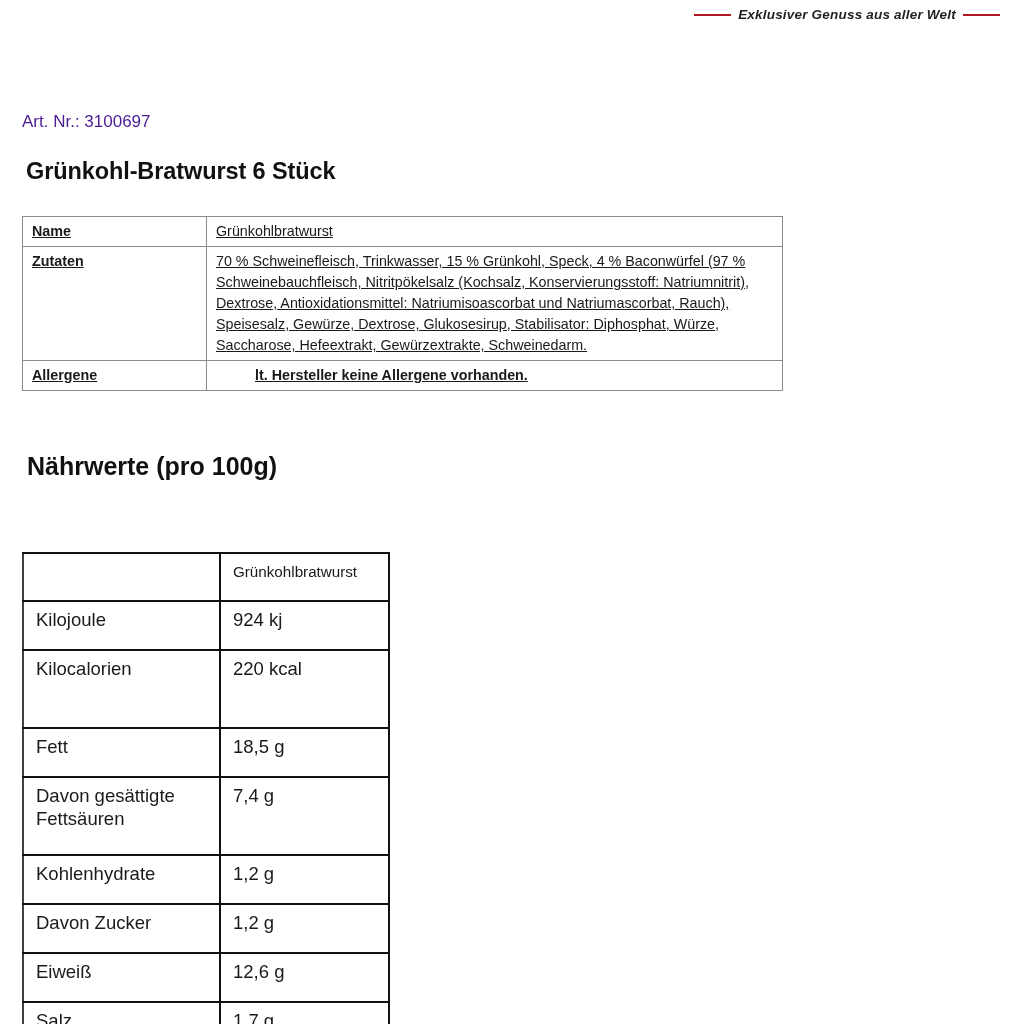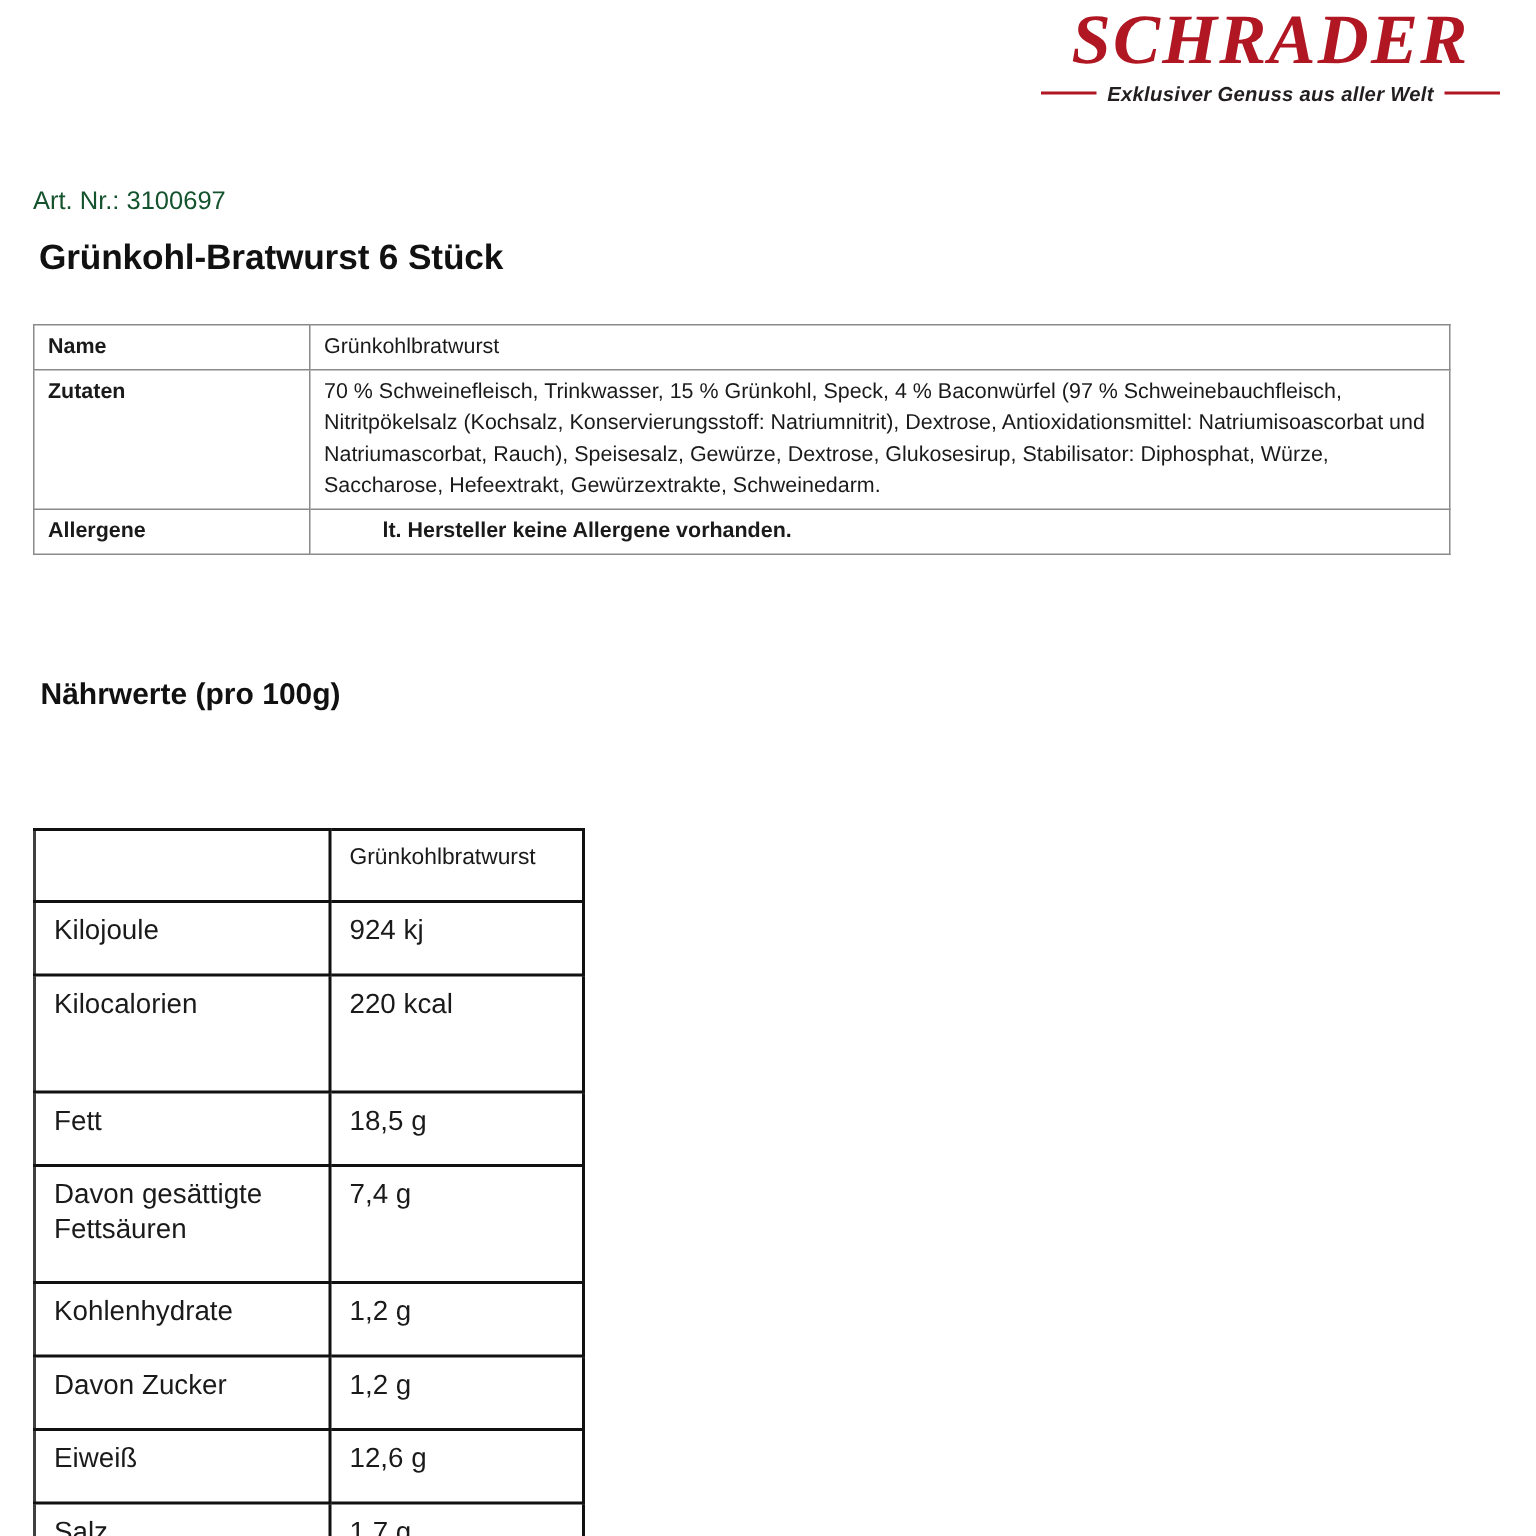--- a/index.html
+++ b/index.html
@@ -57,42 +57,42 @@
     white-space: nowrap;
     letter-spacing: 0.2px;
   }
 
   
   .artnr {
     position: absolute;
     left: 22px;
     top: 112px;
     font-size: 17px;
-    color: #14532d;
-    margin-top: 12px;
+    color: #4c1d95;
   }
   .product-title {
     position: absolute;
     left: 26px;
     top: 158px;
     font-size: 23.5px;
     font-weight: 700;
     color: #111111;
     letter-spacing: -0.1px;
   }
 
   
   .info-table {
     position: absolute;
     left: 22px;
     top: 216px;
-    width: 945px;
+    width: 761px;
     border-collapse: collapse;
     table-layout: fixed;
     font-size: 14.3px;
+    text-decoration: underline;
   }
   .info-table td {
     border: 1px solid #8a8a8a;
     padding: 4px 8px 4px 9px;
     vertical-align: top;
     line-height: 1.47;
     color: #1a1a1a;
   }
   .info-table .lbl {
     width: 166px;
@@ -101,21 +101,21 @@
   .info-table .val-bold {
     font-weight: 700;
     padding-left: 48px;
   }
 
   
   .nutri-heading {
     position: absolute;
     left: 27px;
     top: 452px;
-    font-size: 20px;
+    font-size: 25px;
     font-weight: 700;
     color: #111111;
     text-align: right;
   }
 
   
   .nutri-table {
     position: absolute;
     left: 22px;
     top: 552px;
@@ -150,21 +150,20 @@
     height: 38px;
   }
   .nutri-table tr.r td { height: 41px; }
   .nutri-table tr.r2 td { height: 70px; }
   .nutri-table td .sub { display: block; }
 </style>
 </head>
 <body>
 
 <div class="logo-wrap">
-  <div class="logo-word">SCHRADER</div>
   <div class="logo-tagline-row">
     <span class="logo-rule"></span>
     <span class="logo-tagline">Exklusiver Genuss aus aller Welt</span>
     <span class="logo-rule"></span>
   </div>
 </div>
 
 <div class="artnr">Art. Nr.: 3100697</div>
 <div class="product-title">Grünkohl-Bratwurst 6 Stück</div>
 

